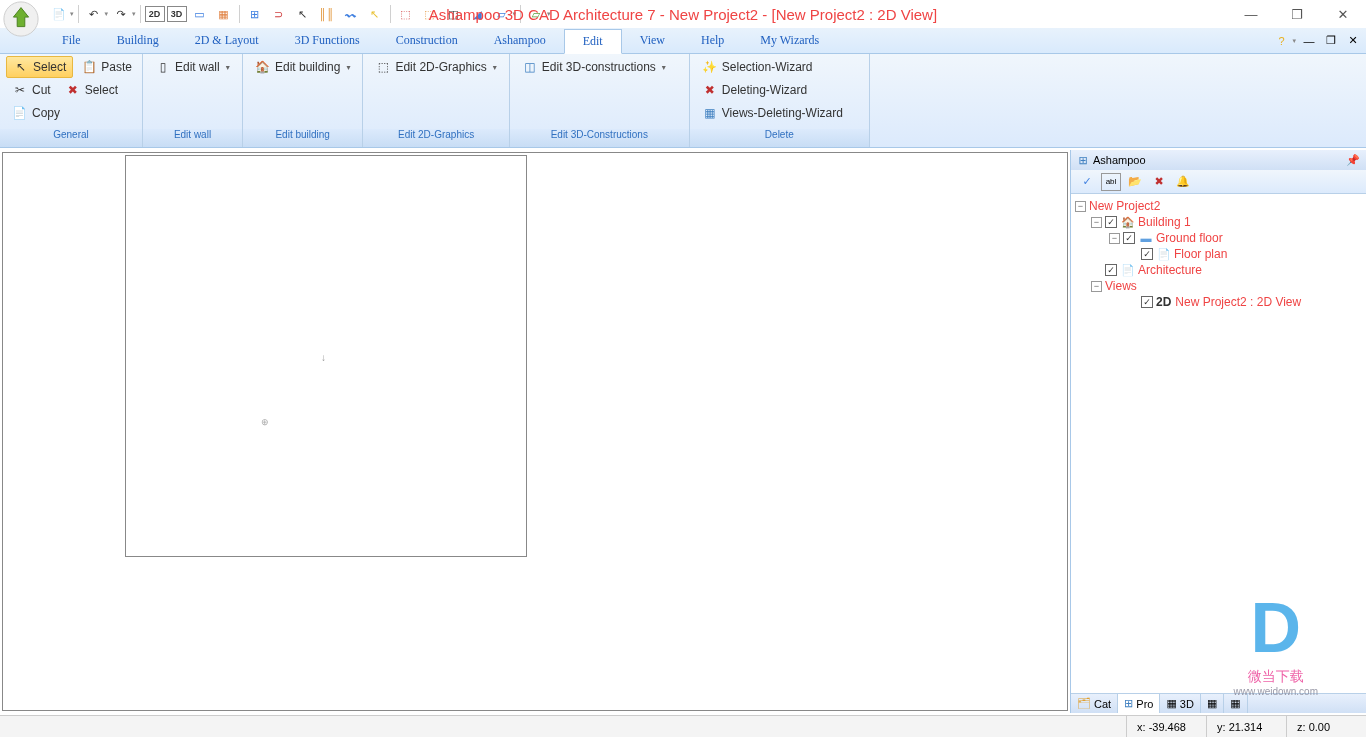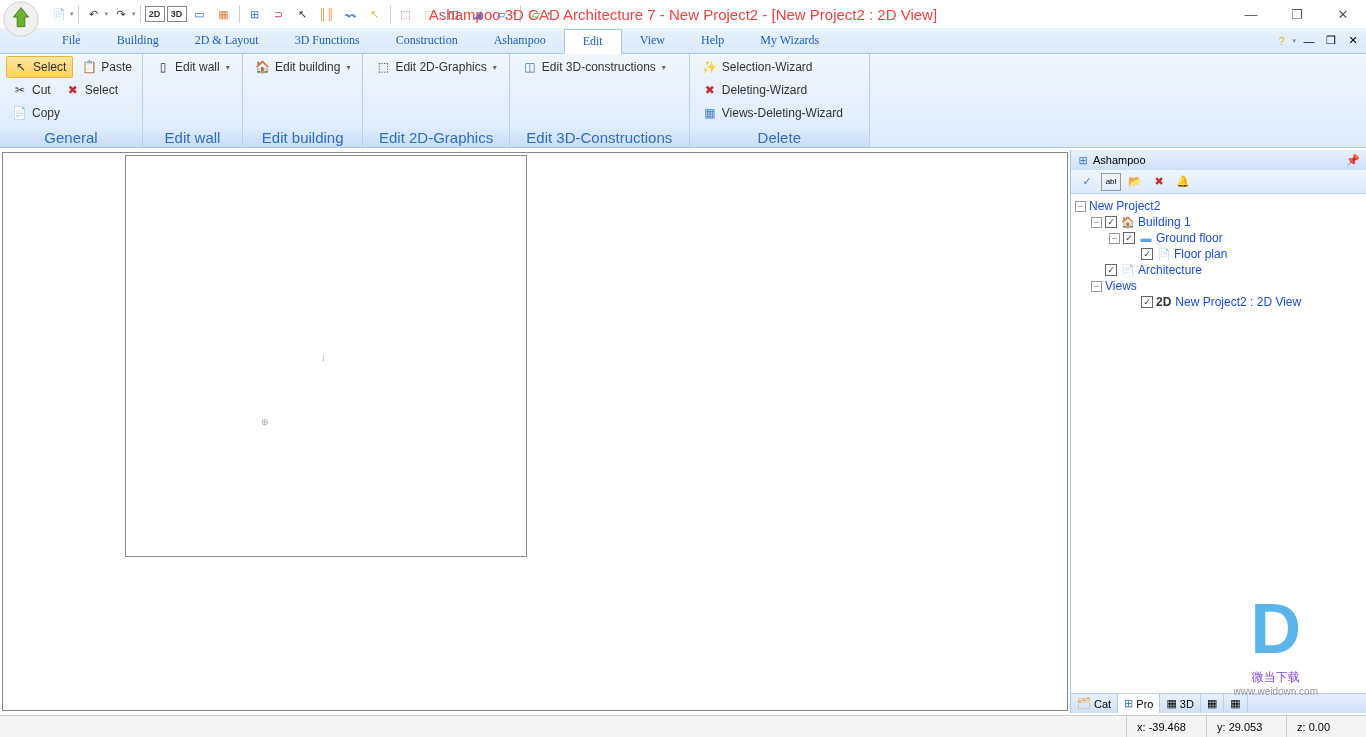--- a/index.html
+++ b/index.html
@@ -21,21 +21,21 @@
 .menubar { height: 26px; background: linear-gradient(#e8f2fc, #d9eafc); display: flex; align-items: center; border-bottom: 1px solid #a8c8e8; position: relative; padding-left: 44px; }
 .menubar-item { padding: 0 18px; height: 100%; display: flex; align-items: center; font-size: 12px; color: #2060c0; cursor: pointer; font-family: Liberation Serif, serif; }
 .menubar-item.active { background: #fff; border: 1px solid #a8c8e8; border-bottom: 1px solid #fff; margin-bottom: -1px; }
 .menubar-right { position: absolute; right: 4px; display: flex; align-items: center; gap: 4px; }
 .menubar-right .small-btn { width: 18px; height: 16px; font-size: 11px; display: flex; align-items: center; justify-content: center; cursor: pointer; }
 
 
 .ribbon { height: 94px; background: linear-gradient(#f0f6fc, #dceafc); display: flex; border-bottom: 1px solid #a8c8e8; }
 .ribbon-group { border-right: 1px solid #b8d0e8; display: flex; flex-direction: column; min-width: 140px; }
 .ribbon-group-body { flex: 1; display: flex; flex-wrap: wrap; align-content: flex-start; padding: 2px 6px; gap: 1px; }
-.ribbon-group-label { height: 18px; font-size: 15px; color: #3070c0; text-align: center; background: linear-gradient(#dceafc, #c8ddf5); }
+.ribbon-group-label { height: 18px; font-size: 10px; color: #3070c0; text-align: center; background: linear-gradient(#dceafc, #c8ddf5); }
 .ribbon-btn { display: flex; align-items: center; gap: 4px; height: 22px; padding: 0 6px; font-size: 12px; color: #333; cursor: pointer; white-space: nowrap; }
 .ribbon-btn.selected { background: linear-gradient(#ffe8a0, #ffd060); border: 1px solid #e8b840; border-radius: 2px; }
 .ribbon-btn-icon { width: 16px; height: 16px; display: flex; align-items: center; justify-content: center; font-size: 12px; }
 .ribbon-drop { font-size: 8px; color: #666; margin-left: 2px; }
 .ribbon-group.general .ribbon-group-body { flex-direction: column; width: 142px; }
 .ribbon-group.general .row { display: flex; gap: 2px; }
 .ribbon-group.wizards .ribbon-group-body { flex-direction: column; }
 
 
 .workspace { position: absolute; top: 150px; left: 0; right: 0; bottom: 24px; display: flex; }
@@ -50,36 +50,36 @@
 .panel-title-icon { width: 16px; height: 16px; margin-right: 2px; display: flex; align-items: center; justify-content: center; }
 .panel-pin { margin-left: auto; width: 18px; height: 16px; display: flex; align-items: center; justify-content: center; cursor: pointer; font-size: 11px; }
 .panel-toolbar { height: 24px; background: linear-gradient(#f0f6fc, #dceafc); display: flex; align-items: center; gap: 4px; padding: 0 6px; border-bottom: 1px solid #b8d0e8; }
 .panel-tb-btn { width: 20px; height: 18px; display: flex; align-items: center; justify-content: center; font-size: 11px; cursor: pointer; }
 .tree { flex: 1; padding: 4px 2px; font-family: "Courier New", monospace; font-size: 12px; overflow: auto; }
 .tree-row { display: flex; align-items: center; height: 16px; white-space: nowrap; }
 .tree-toggle { width: 11px; height: 11px; border: 1px solid #999; display: flex; align-items: center; justify-content: center; font-size: 9px; line-height: 1; margin-right: 3px; cursor: pointer; color: #666; }
 .tree-chk { width: 12px; height: 12px; border: 1px solid #666; margin-right: 3px; display: flex; align-items: center; justify-content: center; font-size: 9px; cursor: pointer; }
 .tree-chk.checked::after { content: "✓"; color: #333; }
 .tree-ico { width: 16px; height: 14px; margin-right: 2px; display: flex; align-items: center; justify-content: center; font-size: 11px; }
-.tree-label { color: #1d4ed8; }
+.tree-label { color: #ef4444; }
 .tree-label.alt { color: #333; }
 .ind0{padding-left:2px}.ind1{padding-left:18px}.ind2{padding-left:36px}.ind3{padding-left:68px}
 
 .panel-tabs { height: 20px; background: linear-gradient(#e8f0fc, #d0e0f5); display: flex; border-top: 1px solid #b8d0e8; }
 .panel-tab { padding: 0 6px; display: flex; align-items: center; gap: 3px; font-size: 11px; border-right: 1px solid #b8d0e8; cursor: pointer; }
 .panel-tab.active { background: #fff; }
 
 
 .statusbar { position: absolute; bottom: 0; left: 0; right: 0; height: 22px; background: #f4f4f4; border-top: 1px solid #ccc; display: flex; align-items: center; justify-content: flex-end; font-size: 11px; }
 .status-cell { border-left: 1px solid #ccc; padding: 0 10px; height: 100%; display: flex; align-items: center; min-width: 80px; }
 
 
 .watermark { position: absolute; right: 48px; bottom: 40px; opacity: 0.85; text-align: center; color: #3fa9e8; pointer-events: none; }
 .watermark .wm-logo { font-size: 70px; font-weight: bold; font-family: Arial; }
-.watermark .wm-text { font-size: 12px; color: #6d28d9; }
+.watermark .wm-text { font-size: 14px; color: #ec4899; }
 </style>
 </head>
 <body>
 
 <div class="titlebar">
   <div class="app-icon">
     <svg viewBox="0 0 40 40">
         <circle cx="20" cy="20" r="18" fill="#f0f0f0" stroke="#ccc"></circle>
         <path d="M20 8 L28 18 L24 18 L24 28 L16 28 L16 18 L12 18 Z" fill="#6eb030" stroke="#4a8020"></path>
       </svg>
@@ -316,21 +316,21 @@
         </div>
       <div class="panel-tab">
           <span>▦</span>
         </div>
     </div>
   </div>
 </div>
 
 <div class="statusbar">
   <div class="status-cell"><span>x:</span>&nbsp;<span>-39.468</span></div>
-  <div class="status-cell"><span>y:</span>&nbsp;<span>29.053</span></div>
+  <div class="status-cell"><span>y:</span>&nbsp;<span>21.314</span></div>
   <div class="status-cell"><span>z:</span>&nbsp;<span>0.00</span></div>
 </div>
 
 <div class="watermark">
   <div class="wm-logo">D</div>
   <div class="wm-text">微当下载</div>
   <div class="wm-text" style="font-size:10px;color:#889">www.weidown.com</div>
 </div>
 
 </body></html>

